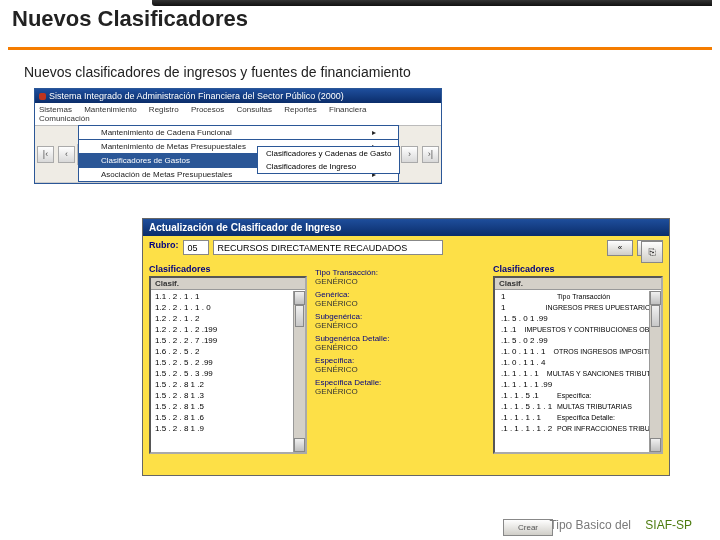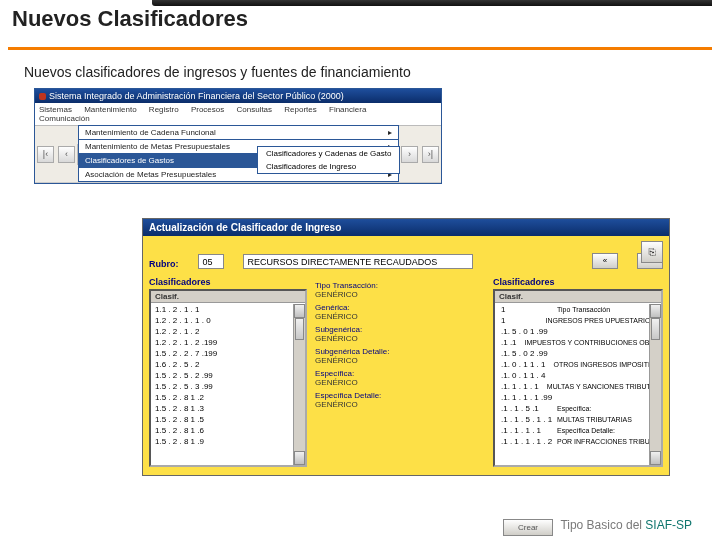--- a/index.html
+++ b/index.html
@@ -8,27 +8,27 @@
 .slide-header::before { content:""; position:absolute; top:0; right:0; width:560px; height:6px; background:linear-gradient(to bottom,#333,#111); border-radius:0 0 0 3px; }
 .slide-title { font-size:22px; font-weight:bold; color:#222; padding-left:4px; }
 .subtitle { font-size:14px; color:#222; margin:14px 0 8px 24px; }
 .app-window { width:408px; margin-left:34px; border:1px solid #2b5797; font-size:9px; }
 .titlebar { background:linear-gradient(#1e4e9c,#0b2d6a); color:#fff; padding:2px 4px; font-size:9px; }
 .bullet { display:inline-block; width:7px; height:7px; background:#c0341d; border-radius:2px; margin-right:3px; vertical-align:middle; }
 .menubar { background:#fff; border-bottom:1px solid #bbb; padding:2px 4px; font-size:8px; color:#333; }
 .menubar span { margin-right:10px; }
 .toolrow { display:flex; align-items:center; background:#efece5; border-bottom:1px solid #ccc; }
 .toolbtn { width:17px; height:17px; border:1px solid #aaa; background:linear-gradient(#fefefe,#d9d9d9); margin:2px; font-size:9px; text-align:center; line-height:15px; color:#555; }
-.menuitem { background:#fff; border:1px solid #2b5797; padding:2px 6px; font-size:8px; color:#222; margin-top:-1px; }
+.menuitem { background:#fff; border:1px solid #2b5797; padding:2px 22px; font-size:8px; color:#222; margin-top:-1px; }
 .menuitem.hi { background:#2b5797; color:#fff; }
 .submenu { position:absolute; left:257px; top:146px; background:#fff; border:1px solid #2b5797; font-size:8px; z-index:5; }
 .submenu div { padding:2px 8px; }
 .dialog { position:absolute; left:142px; top:218px; width:528px; height:258px; background:#fde047; border:1px solid #666; font-size:9px; }
 .dlg-title { background:linear-gradient(#1e4e9c,#0b2d6a); color:#fff; padding:3px 6px; font-size:10px; font-weight:bold; }
-.dlg-top { display:flex; align-items:flex-end; padding:4px 6px; gap:19px;margin-top:13px; }
+.dlg-top { display:flex; align-items:flex-start; padding:4px 6px; gap:4px; }
 .field-label { color:#000080; font-weight:bold; font-size:9px; }
 .field-box { background:#fff; border:1px solid #888; padding:1px 4px; font-size:9px; height:15px; display:flex; align-items:center; }
 .small-btn { width:26px; height:16px; background:linear-gradient(#fefefe,#d0cec8); border:1px solid #888; font-size:8px; text-align:center; line-height:14px; }
 .exit-btn { width:22px; height:22px; background:linear-gradient(#fefefe,#d0cec8); border:1px solid #888; position:absolute; right:6px; top:22px; text-align:center; line-height:20px; }
 .panels { display:flex; gap:0; padding:4px 6px; }
 .panel { width:160px; }
 .panel-title { color:#000080; font-weight:bold; font-size:9px; margin-bottom:2px; }
 .listwrap { border:2px inset #aaa; background:#fff; height:178px; overflow:hidden; position:relative; }
 .listhead { background:#d4d0c8; border-bottom:1px solid #999; font-size:8px; padding:1px 4px; font-weight:bold; color:#333; }
 .listbody { font-size:8px; padding:1px 2px; line-height:11px; color:#000; }
@@ -40,21 +40,21 @@
 .midcol { width:188px; padding:0 8px; font-size:8px; color:#222; }
 .midcol .lbl { color:#000080; font-size:8px; margin-top:4px; }
 .midcol .val { color:#333; font-size:8px; }
 .actbtns { position:absolute; left:360px; top:300px; width:54px; }
 .actbtn { display:block; width:50px; height:17px; background:linear-gradient(#fefefe,#d0cec8); border:1px solid #888; font-size:8px; line-height:15px; text-align:center; margin-bottom:4px; color:#555; }
 .panel2 { width:170px; }
 .panel2 .listbody { line-height:11px; }
 .row2 { display:flex; gap:4px; }
 .c1 { width:52px; }
 .footer { position:absolute; bottom:8px; right:28px; font-size:12px; color:#7a7a7a; }
-.footer .red { color:#0f766e; }
+.footer .red { color:#4d7c0f;margin-left:11px; }
 </style>
 </head>
 <body>
 
 <div class="slide-header">
   <div class="slide-title">Nuevos Clasificadores</div>
 </div>
 <div class="subtitle">Nuevos clasificadores de ingresos y fuentes de financiamiento</div>
 
 <div class="app-window">

